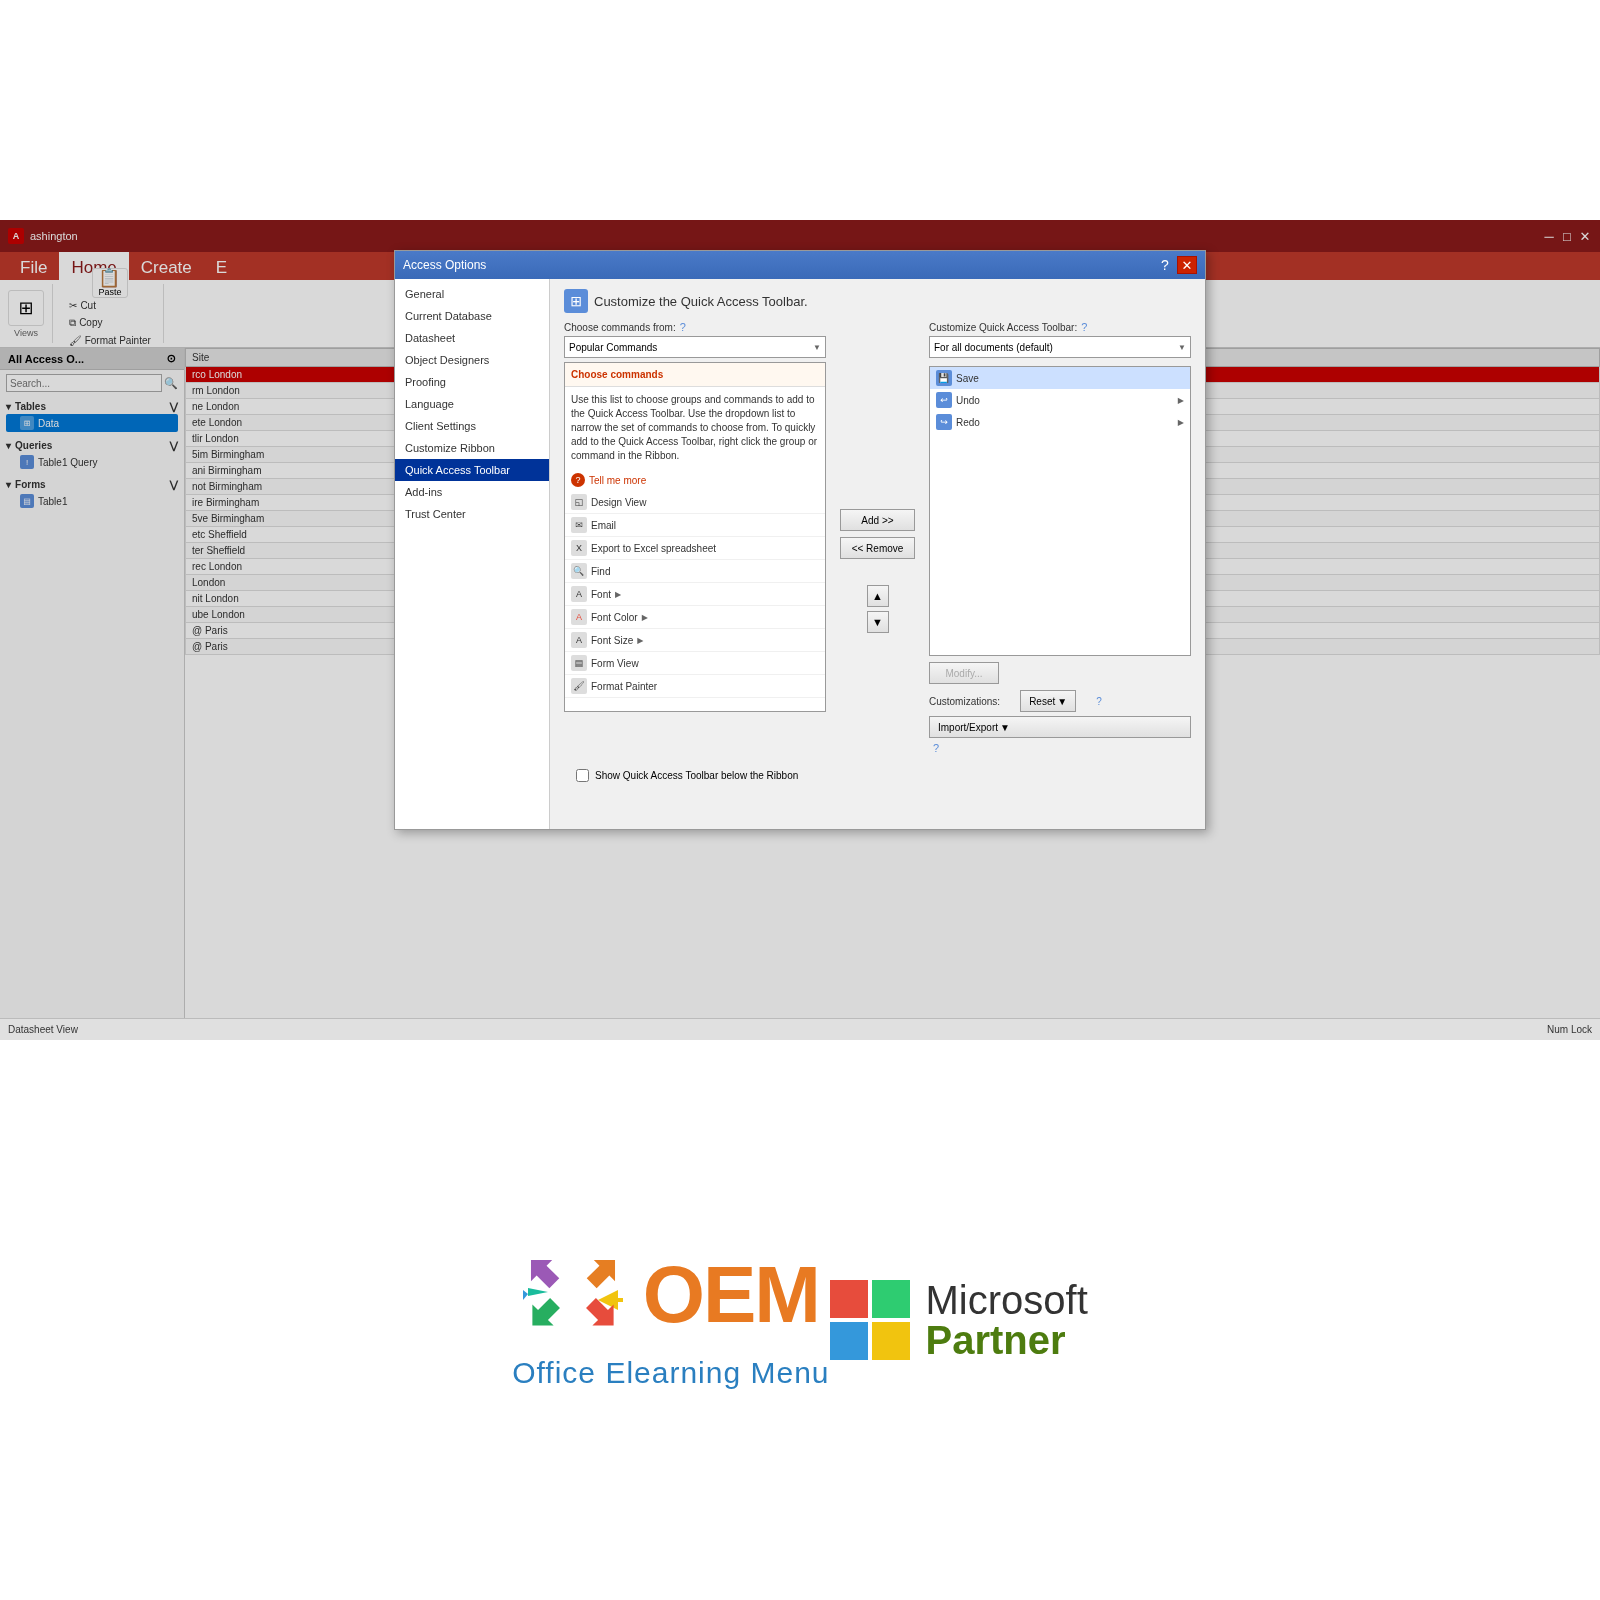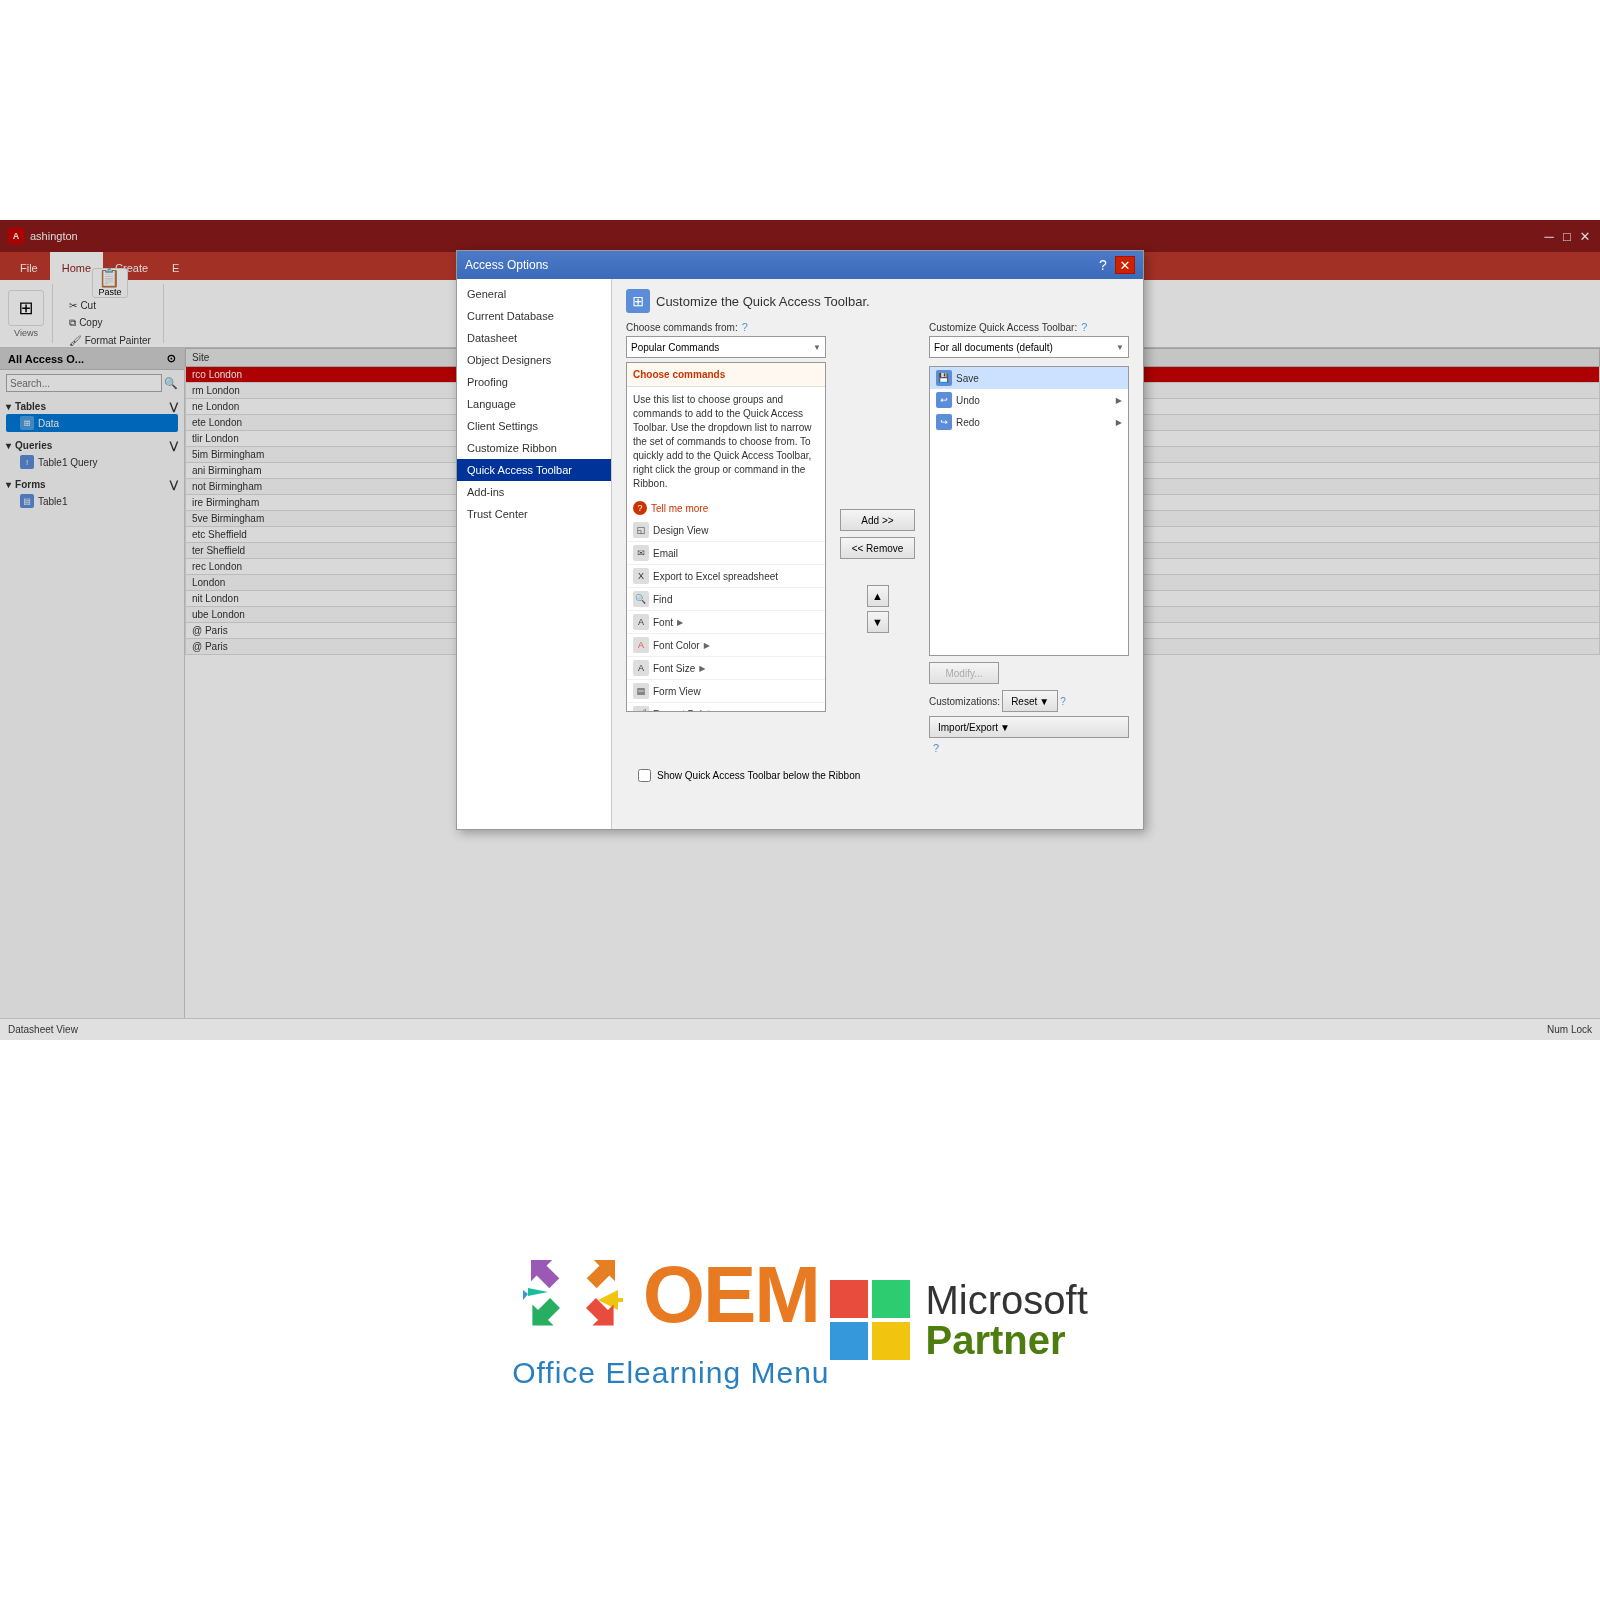--- a/index.html
+++ b/index.html
@@ -81,21 +81,21 @@
       background: #c0392b;
       height: 28px;
       display: flex;
       align-items: stretch;
       padding-left: 8px;
     }
 
     .ribbon-tab {
       padding: 16px 12px;
       color: white;
-      font-size: 11px;
+      font-size: 17px;
       cursor: pointer;
       display: flex; align-items: center;
       border-bottom: 2px solid transparent;
     }
 
     .ribbon-tab.active {
       background: white;
       color: #8b1a1a;
       border-bottom: 2px solid white;
     }
@@ -293,21 +293,21 @@
       position: absolute;
       top: 0; left: 0; right: 0; bottom: 22px;
       background: rgba(0,0,0,0.15);
       display: flex;
       align-items: flex-start;
       justify-content: center;
       padding-top: 30px;
     }
 
     .dialog {
-      width: 688px;
+      width: 812px;
       background: #f0f0f0;
       border: 1px solid #999;
       box-shadow: 3px 3px 10px rgba(0,0,0,0.3);
     }
 
     .dialog-titlebar {
       background: linear-gradient(to bottom, #4a7ac8, #3a6ab8);
       height: 28px;
       display: flex;
       align-items: center;
@@ -571,21 +571,21 @@
       cursor: pointer;
       display: flex;
       align-items: center;
       justify-content: center;
       color: #aaa;
     }
 
     .customizations-row {
       display: flex;
       align-items: center;
-      gap: 2px;
+      gap: 20px;
       margin-top: 6px;
       font-size: 10px;
       color: #333;
     }
 
     .reset-btn {
       height: 22px;
       padding: 0 8px;
       background: linear-gradient(to bottom, #f5f5f5, #e0e0e0);
       border: 1px solid #999;

